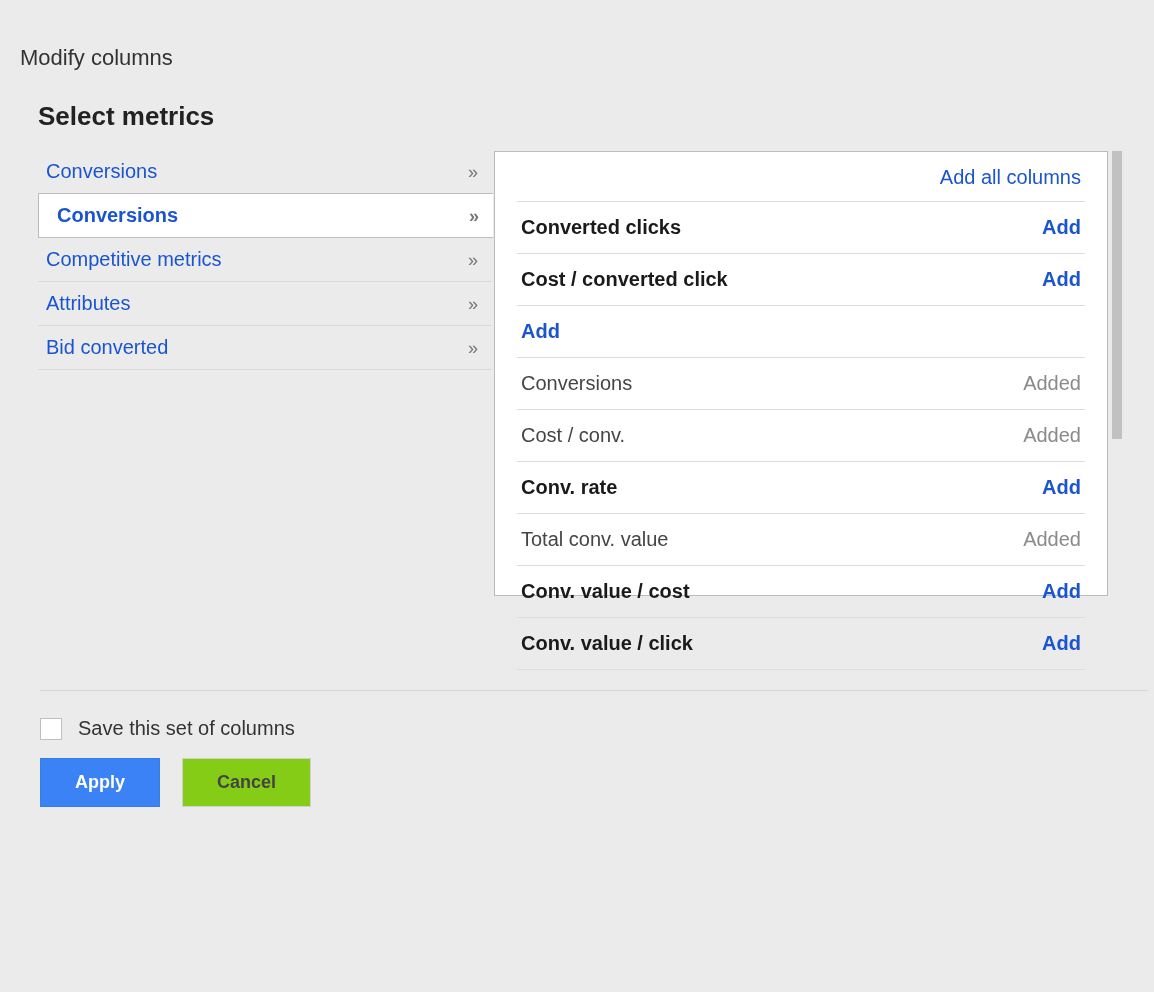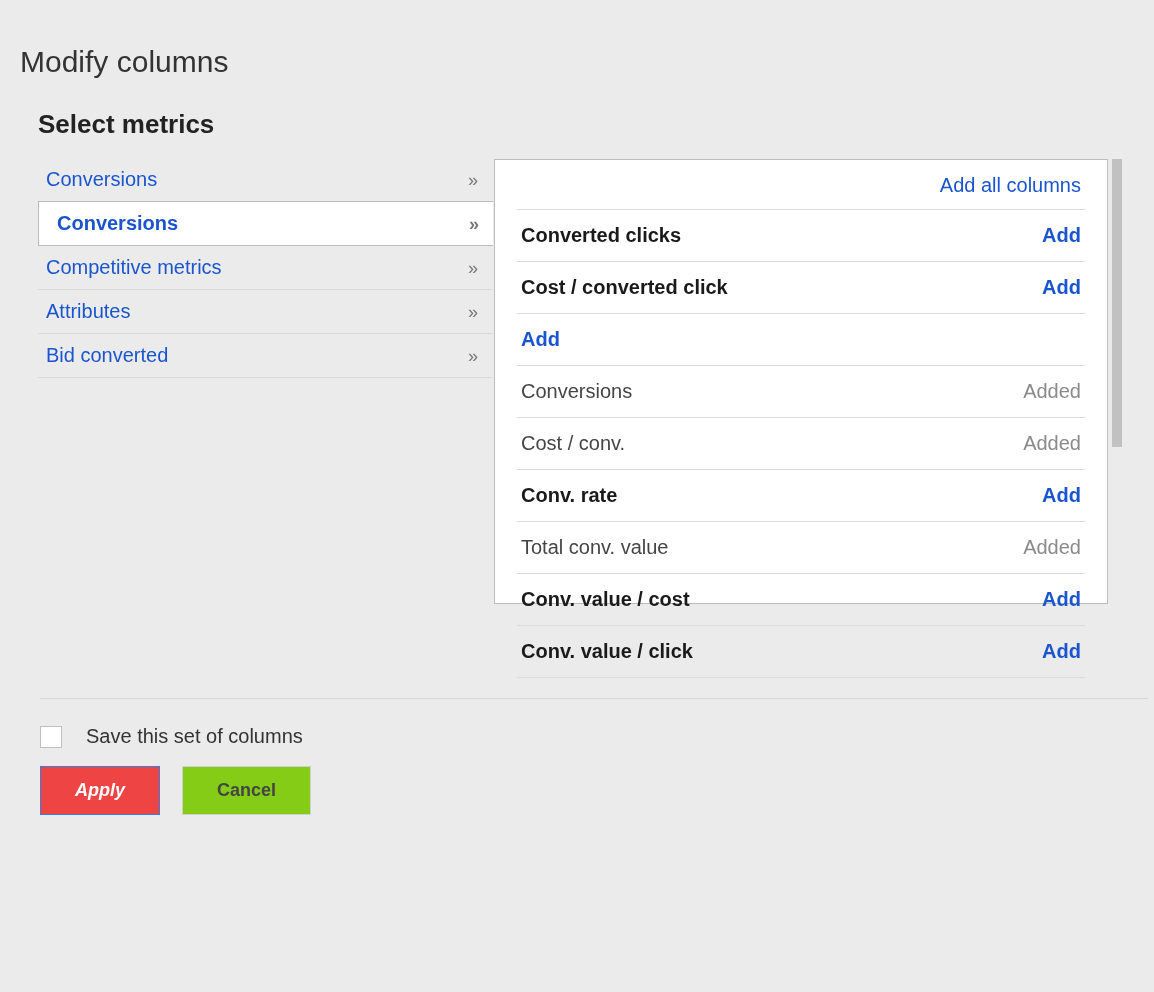--- a/index.html
+++ b/index.html
@@ -8,21 +8,21 @@
     background: #ebebeb;
     font-family: Arial, Helvetica, sans-serif;
     color: #222;
     width: 1154px;
     height: 992px;
   }
   .page {
     padding: 45px 20px 20px 20px;
   }
   .page-title {
-    font-size: 30px;
+    font-size: 22px;
     font-weight: 400;
     color: #333;
     margin: 0 0 30px 0;
   }
   .section-title {
     font-size: 26px;
     font-weight: 700;
     color: #222;
     margin: 0 0 18px 18px;
   }
@@ -148,21 +148,21 @@
   }
   .divider {
     border: none;
     border-top: 1px solid #d7d7d7;
     margin: 0 0 26px 0;
     width: 1108px;
   }
   .save-row {
     display: flex;
     align-items: center;
-    gap: 24px;
+    gap: 16px;
     font-size: 20px;
     color: #333;
     margin-bottom: 18px;
   }
   .checkbox {
     width: 22px;
     height: 22px;
     border: 1px solid #c0c0c0;
     background: #fff;
     display: inline-block;
@@ -173,24 +173,23 @@
   }
   .btn {
     font-size: 18px;
     font-weight: 700;
     padding: 13px 34px;
     border: 1px solid transparent;
     cursor: pointer;
     font-family: Arial, Helvetica, sans-serif;
   }
   .btn-primary {
-    background: #ef4444;
+    background: #3b82f6;
     color: #fff;
     border-color: #3a7de0;
-    font-style: italic;
   }
   .btn-secondary {
     background: #84cc16;
     color: #444;
     border: 1px solid #d0d0d0;
   }
 </style>
 </head>
 <body>
 

